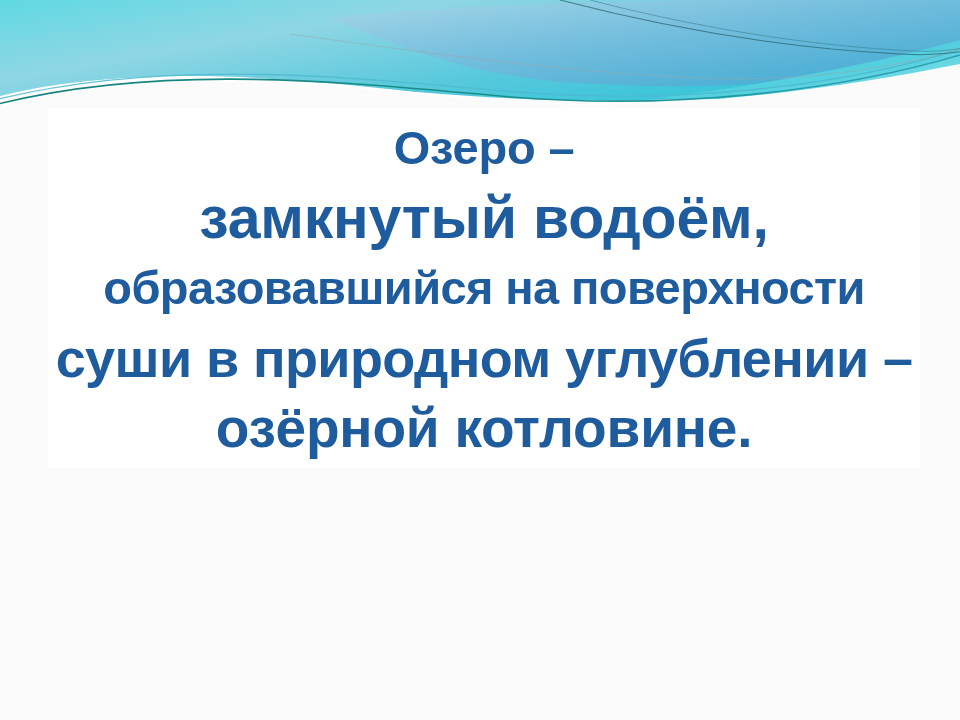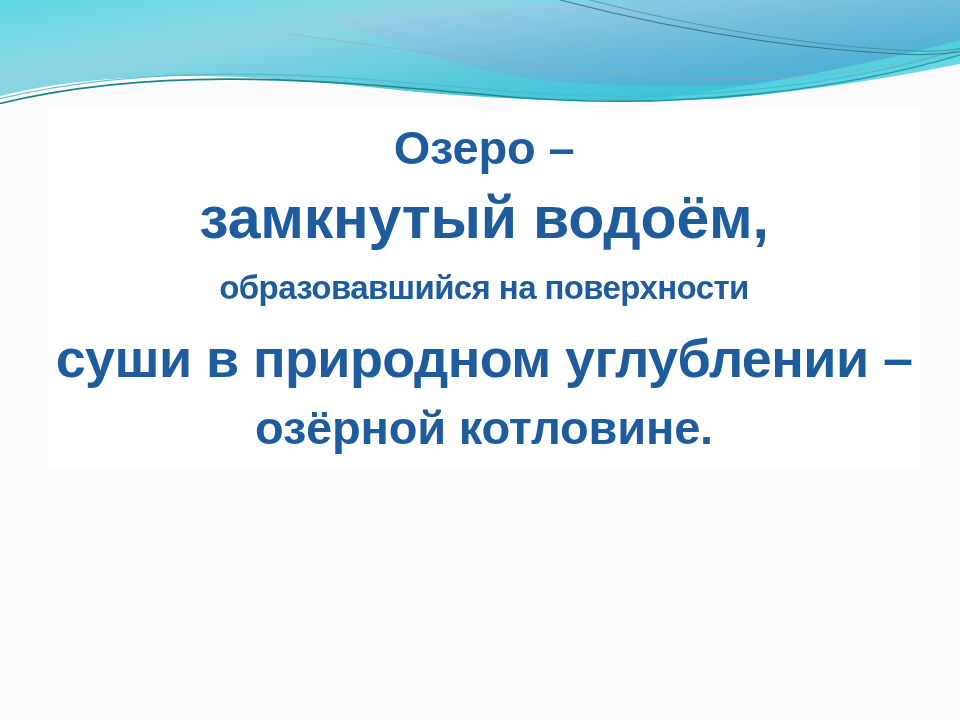--- a/index.html
+++ b/index.html
@@ -108,19 +108,19 @@
       <path d="M290,34 C420,52 560,72 700,78 C800,82 890,70 970,46" fill="none" stroke="#9aa7ab" stroke-width="1" opacity="0.55"></path>
       <path d="M560,0 C660,26 780,48 900,54 C930,56 950,54 970,50" fill="none" stroke="#2b5d66" stroke-width="1.1" opacity="0.7"></path>
       <path d="M590,0 C690,26 805,46 915,51 C938,52 955,50 972,46" fill="none" stroke="#3d7f8c" stroke-width="1" opacity="0.6"></path>
     </svg>
   </div>
 
   <div id="content-card">
     <div id="body-text">
       <span class="line" style="font-size: 47px;">Озеро –</span>
       <span class="line" style="font-size: 59px;">замкнутый водоём,</span>
-      <span class="line wide" style="font-size: 33px;">образовавшийся на поверхности</span>
+      <span class="line wide" style="font-size: 47px;">образовавшийся на поверхности</span>
       <span class="line wide" style="font-size: 54px;">суши в природном углублении –</span>
-      <span class="line" style="font-size: 47px;">озёрной котловине.</span>
+      <span class="line" style="font-size: 55px;">озёрной котловине.</span>
     </div>
   </div>
 
 </div>
 
 </body></html>

